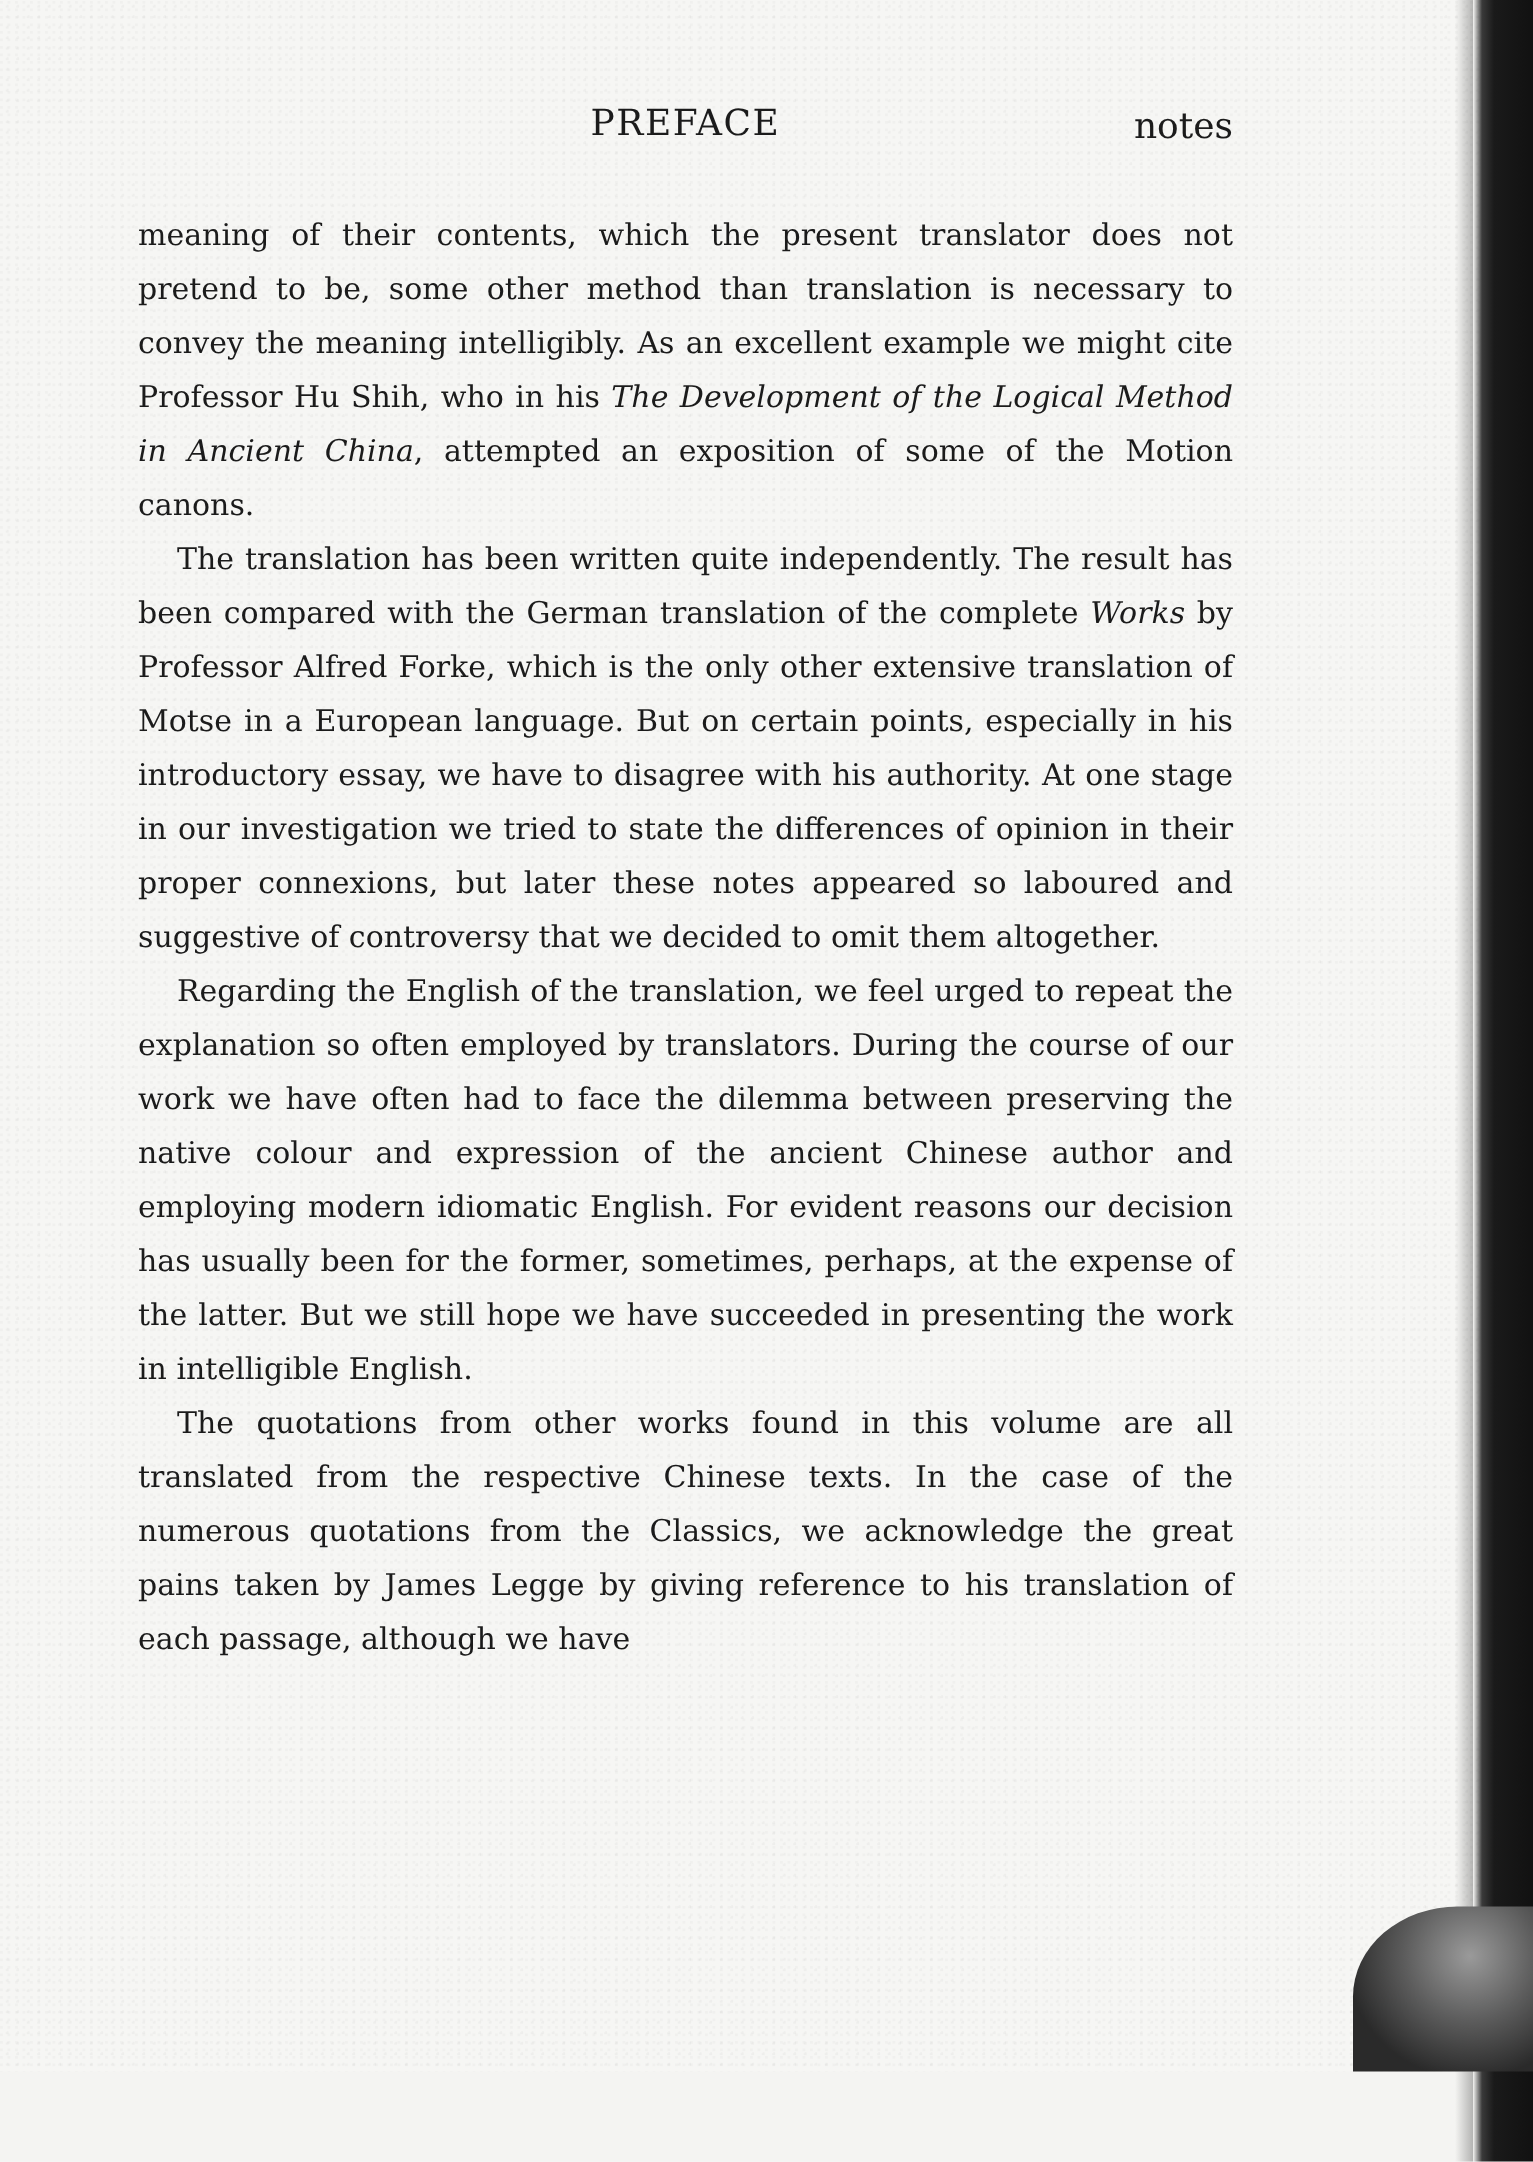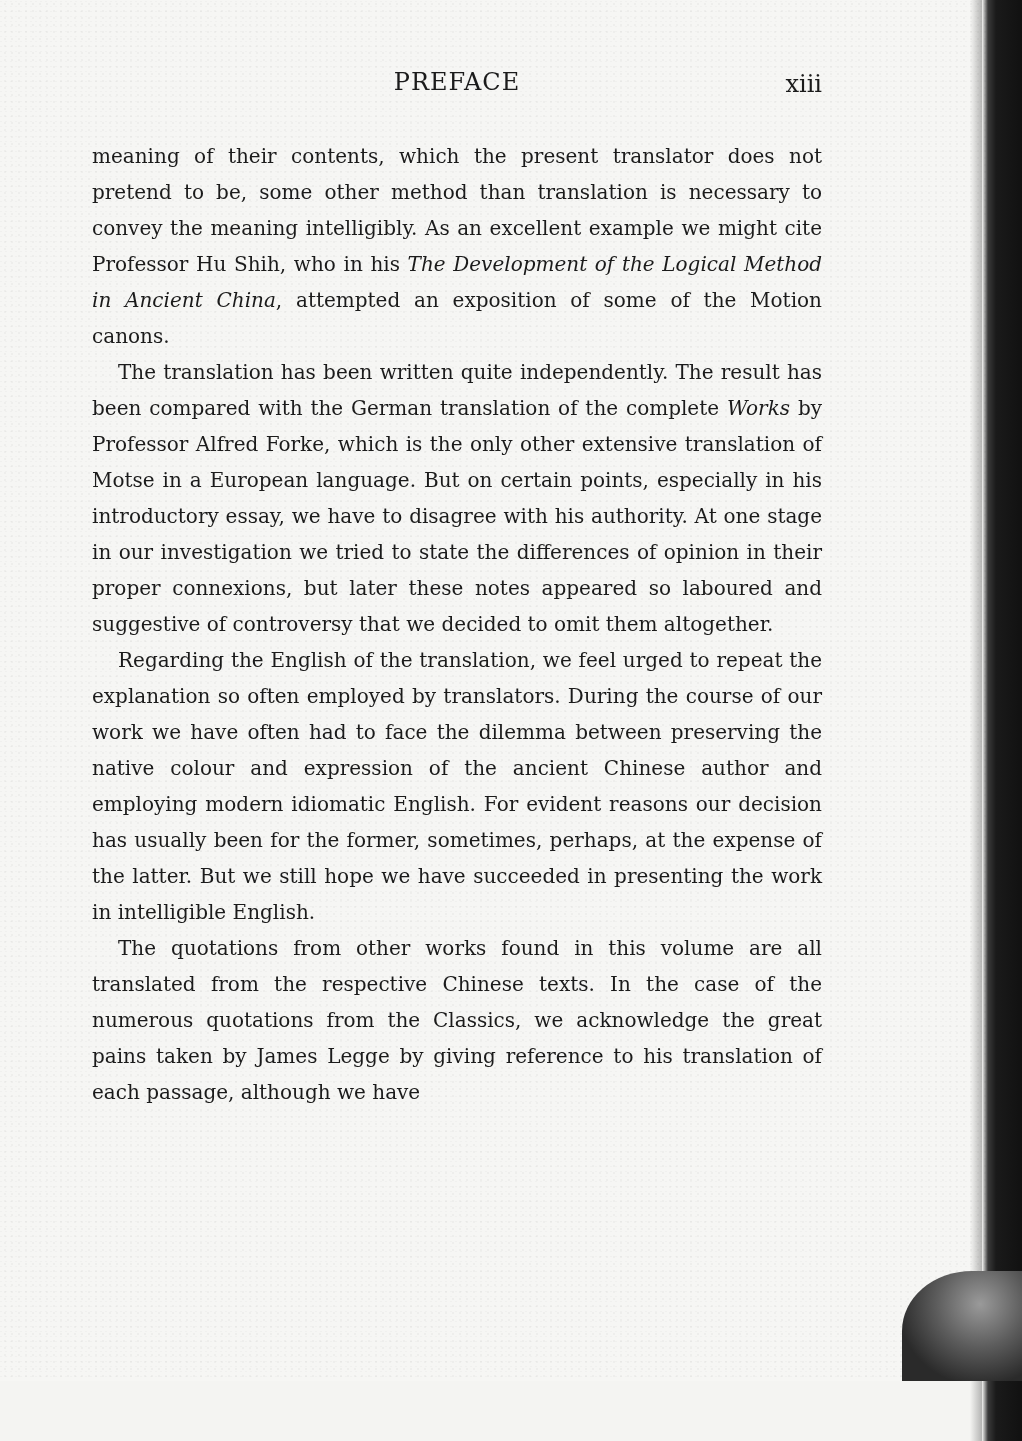--- a/index.html
+++ b/index.html
@@ -46,21 +46,21 @@
   .para { margin: 0; text-indent: 0; }
   .para.indent { text-indent: 26px; }
   .para em { font-style: italic; }
 </style>
 </head>
 <body>
 
 <div class="page">
   <div class="header">
     <div class="running-head">PREFACE</div>
-    <div class="page-number">xiii</div>
+    <div class="page-number">notes</div>
   </div>
 
   <div class="body-text" id="body-text">
       <p class="para"><span>meaning of their contents, which the present translator does not pretend to be, some other method than translation is necessary to convey the meaning intelligibly. As an excellent example we might cite Professor Hu Shih, who in his </span><em>The Development of the Logical Method in Ancient China</em><span>, attempted an exposition of some of the Motion canons.</span></p>
       <p class="para indent"><span>The translation has been written quite independently. The result has been compared with the German translation of the complete </span><em>Works</em><span> by Professor Alfred Forke, which is the only other extensive translation of Motse in a European language.  But on certain points, especially in his introductory essay, we have to disagree with his authority. At one stage in our investigation we tried to state the differences of opinion in their proper connexions, but later these notes appeared so laboured and suggestive of controversy that we decided to omit them altogether.</span></p>
       <p class="para indent"><span>Regarding the English of the translation, we feel urged to repeat the explanation so often employed by translators. During the course of our work we have often had to face the dilemma between preserving the native colour and expression of the ancient Chinese author and employing modern idiomatic English.  For evident reasons our decision has usually been for the former, sometimes, perhaps, at the expense of the latter.  But we still hope we have succeeded in presenting the work in intelligible English.</span></p>
       <p class="para indent"><span>The quotations from other works found in this volume are all translated from the respective Chinese texts.  In the case of the numerous quotations from the Classics, we acknowledge the great pains taken by James Legge by giving reference to his translation of each passage, although we have</span></p>
     </div>
 
   <div class="spine-edge"></div>

